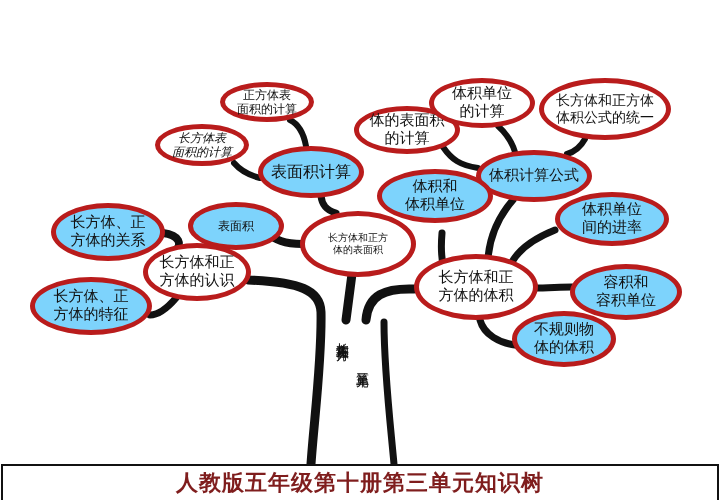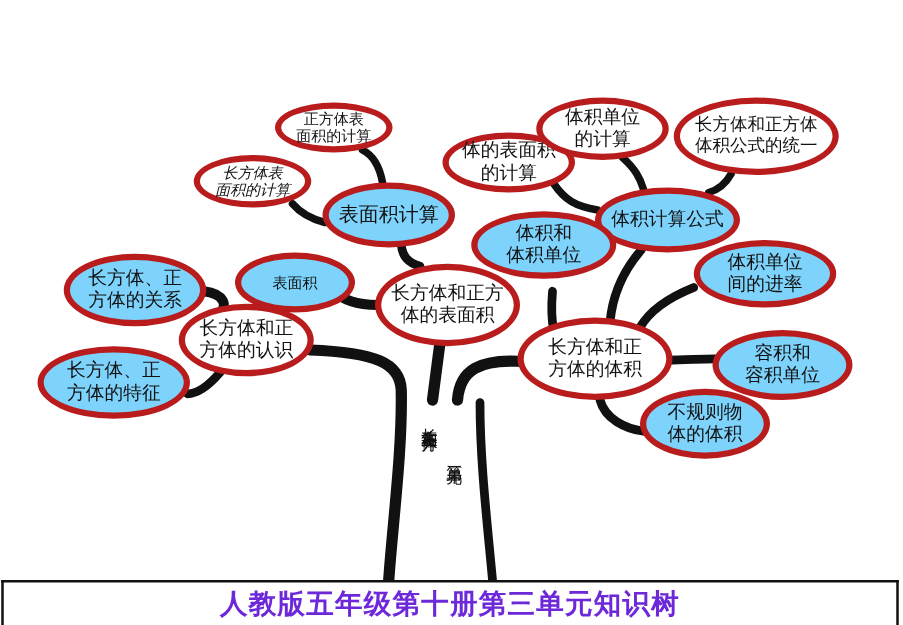--- a/index.html
+++ b/index.html
@@ -31,21 +31,21 @@
     #title-box {
       position: absolute;
       left: 1px; top: 464px; width: 718px; height: 36px;
       box-sizing: border-box;
       border: 2px solid #111;
       border-bottom: none;
       background: #fff;
       display: flex; align-items: center; justify-content: center;
     }
     #title-text {
-      font-size: 22px; font-weight: bold; color: #6d28d9; letter-spacing: 1px;
+      font-size: 22px; font-weight: bold; color: #7f1d1d; letter-spacing: 1px;
     }
   </style>
 </head>
 <body>
 
 <svg id="canvas" width="722" height="500" viewBox="0 0 722 500" xmlns="http://www.w3.org/2000/svg">
   <g fill="none" stroke="#111" stroke-linecap="round">
 
     <path d="M311 464 C 314 420, 322 360, 321 312 C 320 290, 300 282, 248 280" stroke-width="9"></path>
 
@@ -95,21 +95,21 @@
 <div class="node grey" style="left:258px;top:146px;width:106px;height:52px;font-size:16px;">
   <span>表面积计算</span>
 </div>
 <div class="node grey" style="left:188px;top:202px;width:96px;height:48px;font-size:12px;">
   <span>表面积</span>
 </div>
 <div class="node grey" style="left:51px;top:203px;width:114px;height:58px;font-size:15px;">
   <span>长方体、正
 方体的关系</span>
 </div>
-<div class="node white" style="left:300px;top:211px;width:116px;height:66px;font-size:15px;">
+<div class="node white" style="left:300px;top:211px;width:116px;height:66px;font-size:10px;">
   <span>长方体和正方
 体的表面积</span>
 </div>
 <div class="node white" style="left:143px;top:243px;width:108px;height:58px;font-size:15px;">
   <span>长方体和正
 方体的认识</span>
 </div>
 <div class="node grey" style="left:30px;top:277px;width:122px;height:58px;font-size:15px;">
   <span>长方体、正
 方体的特征</span>

